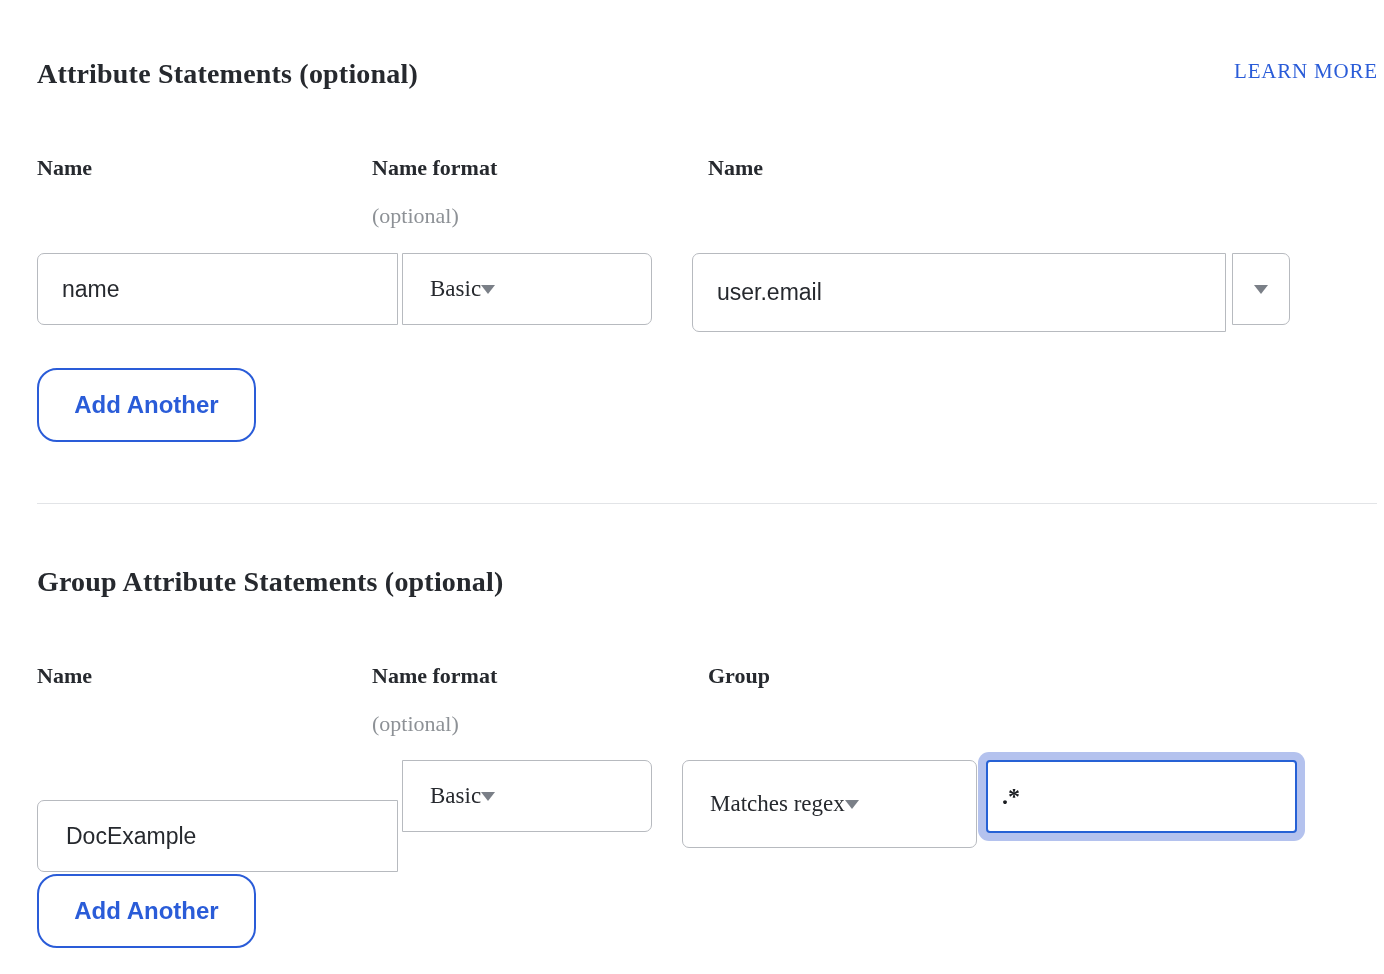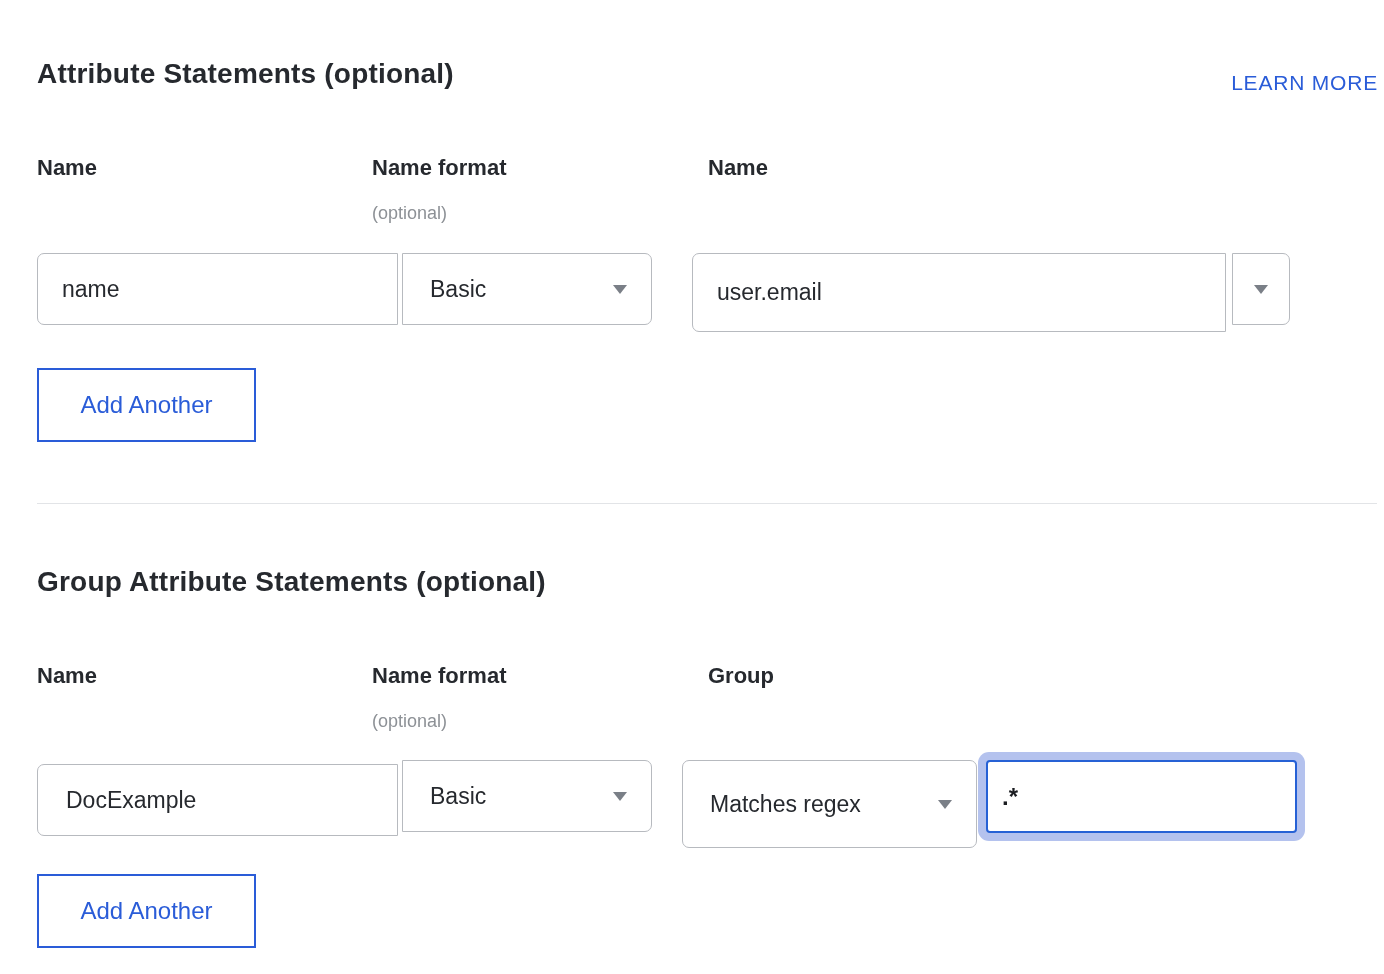--- a/index.html
+++ b/index.html
@@ -1,15 +1,15 @@
 <!DOCTYPE html>
 <html><head>
 <meta charset="utf-8">
 <style>
-  * { box-sizing: border-box; margin: 0; padding: 0; }
+  * { box-sizing: border-box; margin: 0; padding: 0; font-family: Liberation Serif, serif; }
   html, body { width: 1384px; height: 974px; }
   body {
     background: #ffffff;
     font-family: "Liberation Sans", sans-serif;
     position: relative;
     overflow: hidden;
   }
   .abs { position: absolute; }
 
   .sec-title {
@@ -25,21 +25,21 @@
     color: #2a5cd8;
     text-decoration: none;
     cursor: pointer;
   }
   .col-label {
     font-size: 22px;
     font-weight: 700;
     color: #26292e;
   }
   .col-note {
-    font-size: 18px;
+    font-size: 22px;
     font-weight: 400;
     color: #8d9196;
   }
 
   .ti {
     border: 1px solid #b7babf;
     background: #ffffff;
     font-family: inherit;
     font-size: 23px;
     color: #26292e;
@@ -49,21 +49,21 @@
   }
   .rad-left  { border-radius: 7px 0 0 7px; }
   .rad-right { border-radius: 0 7px 7px 0; }
   .rad-all   { border-radius: 7px; }
 
   .select {
     border: 1px solid #b7babf;
     background: #ffffff;
     display: flex;
     align-items: center;
-    justify-content: space-between;
+    justify-content: flex-start;
     padding: 0 24px 0 27px;
     font-size: 23px;
     color: #26292e;
     cursor: pointer;
   }
   .caret {
     width: 0; height: 0;
     border-left: 7px solid transparent;
     border-right: 7px solid transparent;
     border-top: 9px solid #7a7f87;
@@ -73,25 +73,25 @@
     border: 1px solid #b7babf;
     background: #ffffff;
     display: flex;
     align-items: center;
     justify-content: center;
     cursor: pointer;
   }
 
   .btn {
     border: 2px solid #2a5cd8;
-    border-radius: 0;
+    border-radius: 20px;
     background: #ffffff;
     color: #2a5cd8;
     font-family: inherit;
-    font-weight: 400;
+    font-weight: 700;
     font-size: 24px;
     cursor: pointer;
   }
 
   .divider { height: 1px; background: #e2e4e7; }
 
   .focus-ring {
     background: #b4c2ee;
     border-radius: 11px;
     padding: 8px;
@@ -109,21 +109,21 @@
     padding: 0 14px;
     outline: none;
     display: block;
   }
 </style>
 </head>
 <body>
 
 <div class="abs sec-title" style="left:37px; top:58px;">Attribute Statements (optional)</div>
 
-<a class="abs learn-more" style="top:71px; right:6px;">LEARN MORE</a>
+<a class="abs learn-more" style="top:59px; right:6px;">LEARN MORE</a>
 
 <div class="abs col-label" style="left:37px; top:155px;">Name</div>
 
 <div class="abs col-label" style="left:372px; top:155px;">Name format</div>
 
 <div class="abs col-note" style="left:372px; top:203px;">(optional)</div>
 
 <div class="abs col-label" style="left:708px; top:155px;">Name</div>
 
 <input class="abs ti rad-left" style="left: 37px; top: 253px; width: 361px; height: 72px;" type="text" value="name">
@@ -146,21 +146,21 @@
 <div class="abs sec-title" style="left:37px; top:566px;">Group Attribute Statements (optional)</div>
 
 <div class="abs col-label" style="left:37px; top:663px;">Name</div>
 
 <div class="abs col-label" style="left:372px; top:663px;">Name format</div>
 
 <div class="abs col-note" style="left:372px; top:711px;">(optional)</div>
 
 <div class="abs col-label" style="left:708px; top:663px;">Group</div>
 
-<input class="abs ti rad-left" style="left: 37px; top: 764px; width: 361px; height: 72px; padding-left: 28px;" type="text" value="DocExample">
+<input class="abs ti rad-left" style="left: 37px; top: 800px; width: 361px; height: 72px; padding-left: 28px;" type="text" value="DocExample">
 
 <div class="abs select rad-right" style="left:402px; top:760px; width:250px; height:72px;">
   <span>Basic</span>
   <span class="caret"></span>
 </div>
 
 <div class="abs select rad-all" style="left:682px; top:760px; width:295px; height:88px;">
   <span>Matches regex</span>
   <span class="caret"></span>
 </div>

